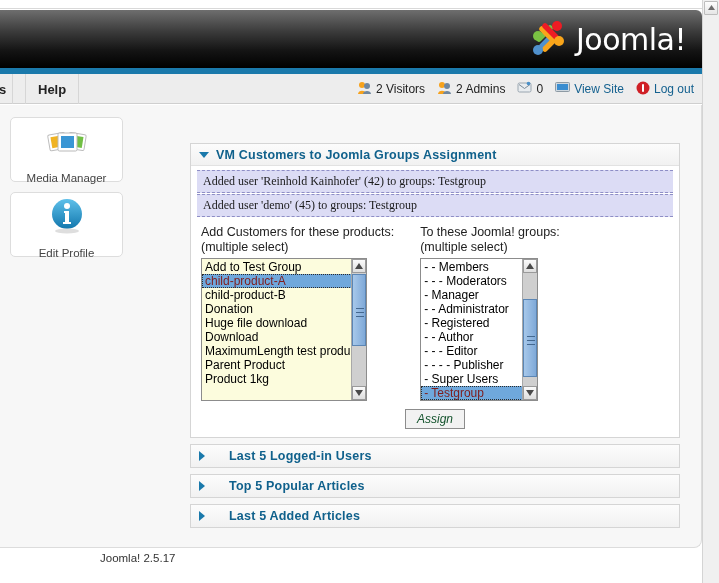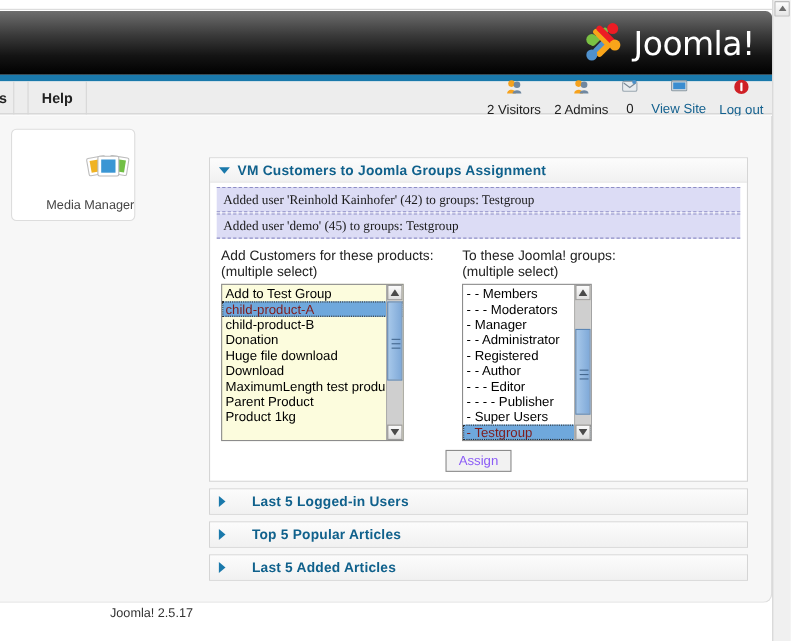--- a/index.html
+++ b/index.html
@@ -94,21 +94,21 @@
   }
   .menu-item.partial { left: -14px; padding-right: 6px; }
   .menu-item.help { left: 25px; }
 
   .status-group {
     position: absolute;
     right: 8px; top: 0; height: 30px;
     display: flex; align-items: center; gap: 12px;
     font-size: 12px;
   }
-  .status-item { display: flex; align-items: center; gap: 4px; color: #222; flex-direction: column; }
+  .status-item { display: flex; align-items: center; gap: 4px; color: #222; }
   .status-item.link { color: #14618f; }
   .status-item .ico { display: block; }
 
   
   .content {
     position: absolute;
     top: 105px; left: 0;
     width: 702px; height: 443px;
     background: #f7f7f7;
     border-right: 1px solid #dcdcdc;
@@ -116,28 +116,28 @@
     border-bottom-right-radius: 8px;
   }
 
   
   .sidebar {
     position: absolute;
     left: 10px; top: 12px;
     width: 113px;
   }
   .quick-icon {
-    width: 113px; height: 84px;
+    width: 113px; height: 65px;
     background: #ffffff;
     border: 1px solid #dddddd;
     border-radius: 5px;
     margin-bottom: 10px;
     display: flex;
     flex-direction: column;
-    align-items: flex-end;
+    align-items: center;
     justify-content: center;
     gap: 8px;
   }
   .quick-icon .label {
     font-size: 11.5px;
     color: #444;
   }
   .icon-box { width: 48px; height: 48px; position: relative; }
 
   
@@ -252,22 +252,23 @@
   }
   .ilsb .grip { position:absolute; left: 3px; width: 8px; height: 1px; background: #44688f; }
 
   .assign-row { text-align: center; margin-top: 8px; }
   .assign-btn {
     font-family: "Liberation Sans", sans-serif;
     font-size: 12px;
     padding: 2px 11px;
     background: #f2f2f2;
     border: 1px solid #8c8c8c;
-    color: #8b5cf6;
+    color: #14532d;
     cursor: pointer;
+    font-style: italic;
   }
   .links-row {
     text-align: center;
     margin-top: 12px;
     font-size: 12px;
     color: #444;
   }
   .links-row a { color: #14618f; text-decoration: none; }
   .sep { color: #555; margin: 0 3px; }
 
@@ -391,20 +392,37 @@
               <rect x="27.5" y="18.5" width="12" height="11" fill="#71bf44"></rect>
             </g>
             <rect x="15" y="17" width="19" height="18" rx="1.5" fill="#ffffff" stroke="#b9b9b9"></rect>
             <rect x="18" y="20" width="13" height="12" fill="#3a96d4"></rect>
           </svg>
         </span>
         <span class="label">Media Manager</span>
       </div>
 
 
+      <div class="quick-icon">
+        <span class="icon-box">
+          <svg width="48" height="48" viewBox="0 0 48 48">
+            <defs>
+              <linearGradient id="infg" x1="0" y1="0" x2="0" y2="1">
+                <stop offset="0" stop-color="#5ec0ea"></stop>
+                <stop offset="1" stop-color="#1277ad"></stop>
+              </linearGradient>
+            </defs>
+            <circle cx="24" cy="23" r="15" fill="url(#infg)"></circle>
+            <circle cx="24" cy="15" r="3" fill="#ffffff"></circle>
+            <path d="M21 20 L26 20 L26 31 L28 31 L28 33 L20 33 L20 31 L22 31 L22 22 L21 22 Z" fill="#ffffff"></path>
+            <ellipse cx="24" cy="40" rx="12" ry="2.5" fill="#dedede"></ellipse>
+          </svg>
+        </span>
+        <span class="label">Edit Profile</span>
+      </div>
 
     </div>
 
     <div class="panel-col">
 
       <div class="panel">
         <div class="panel-head">
           <span class="tri tri-down"></span>
           <span class="panel-title">VM Customers to Joomla Groups Assignment</span>
         </div>

